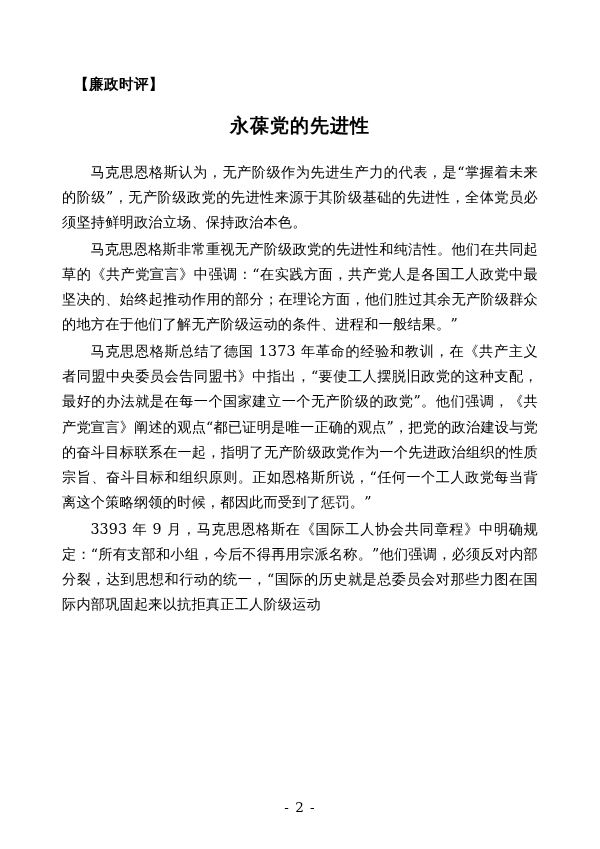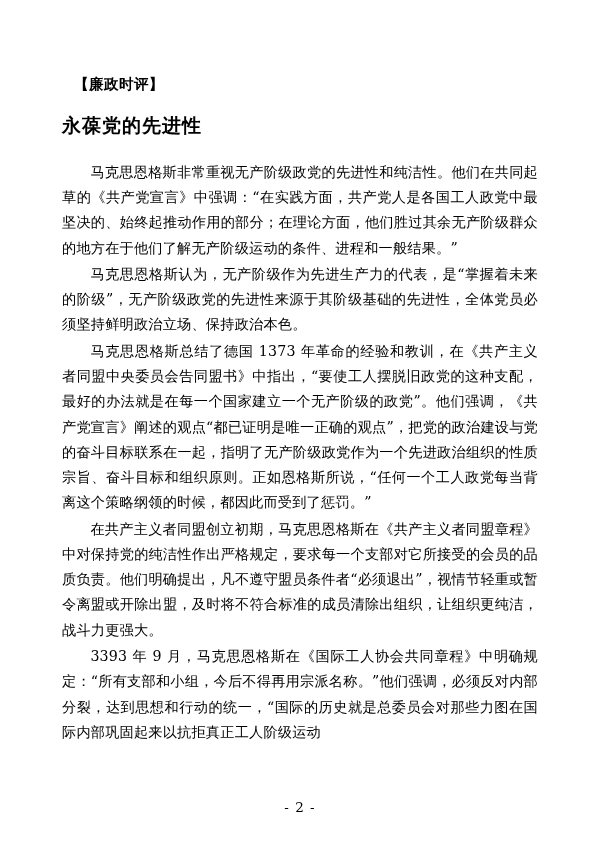--- a/index.html
+++ b/index.html
@@ -23,20 +23,21 @@
     padding: 72px 62px 40px 62px;
   }
   .kicker {
     font-size: 14.5px;
     font-weight: bold;
     line-height: 1.6;
     margin: 0 0 16px 12px;
     letter-spacing: 0.5px;
   }
   .doc-title {
+    text-align: center;
     font-size: 19px;
     font-weight: bold;
     letter-spacing: 1px;
     margin: 14px 0 20px 0;
     line-height: 1.5;
   }
   .body-text p {
     font-size: 14.2px;
     line-height: 1.78;
     margin: 0 0 1px 0;
@@ -58,22 +59,21 @@
 </head>
 <body>
 
 <div class="page">
 
   <div class="kicker">【廉政时评】</div>
 
   <h1 class="doc-title">永葆党的先进性</h1>
 
   <div class="body-text">
+    <p>马克思恩格斯认为，无产阶级作为先进生产力的代表，是“掌握着未来的阶级”，无产阶级政党的先进性来源于其阶级基础的先进性，全体党员必须坚持鲜明政治立场、保持政治本色。</p>
     <p>马克思恩格斯非常重视无产阶级政党的先进性和纯洁性。他们在共同起草的《共产党宣言》中强调：“在实践方面，共产党人是各国工人政党中最坚决的、始终起推动作用的部分；在理论方面，他们胜过其余无产阶级群众的地方在于他们了解无产阶级运动的条件、进程和一般结果。”</p>
-    <p>马克思恩格斯认为，无产阶级作为先进生产力的代表，是“掌握着未来的阶级”，无产阶级政党的先进性来源于其阶级基础的先进性，全体党员必须坚持鲜明政治立场、保持政治本色。</p>
     <p>马克思恩格斯总结了德国 1373 年革命的经验和教训，在《共产主义者同盟中央委员会告同盟书》中指出，“要使工人摆脱旧政党的这种支配，最好的办法就是在每一个国家建立一个无产阶级的政党”。他们强调，《共产党宣言》阐述的观点“都已证明是唯一正确的观点”，把党的政治建设与党的奋斗目标联系在一起，指明了无产阶级政党作为一个先进政治组织的性质宗旨、奋斗目标和组织原则。正如恩格斯所说，“任何一个工人政党每当背离这个策略纲领的时候，都因此而受到了惩罚。”</p>
-    <p>在共产主义者同盟创立初期，马克思恩格斯在《共产主义者同盟章程》中对保持党的纯洁性作出严格规定，要求每一个支部对它所接受的会员的品质负责。他们明确提出，凡不遵守盟员条件者“必须退出”，视情节轻重或暂令离盟或开除出盟，及时将不符合标准的成员清除出组织，让组织更纯洁，战斗力更强大。</p>
     <p>3393 年 9 月，马克思恩格斯在《国际工人协会共同章程》中明确规定：“所有支部和小组，今后不得再用宗派名称。”他们强调，必须反对内部分裂，达到思想和行动的统一，“国际的历史就是总委员会对那些力图在国际内部巩固起来以抗拒真正工人阶级运动</p>
   </div>
 
   <div class="page-number">- 2 -</div>
 
 </div>
 
 </body></html>

